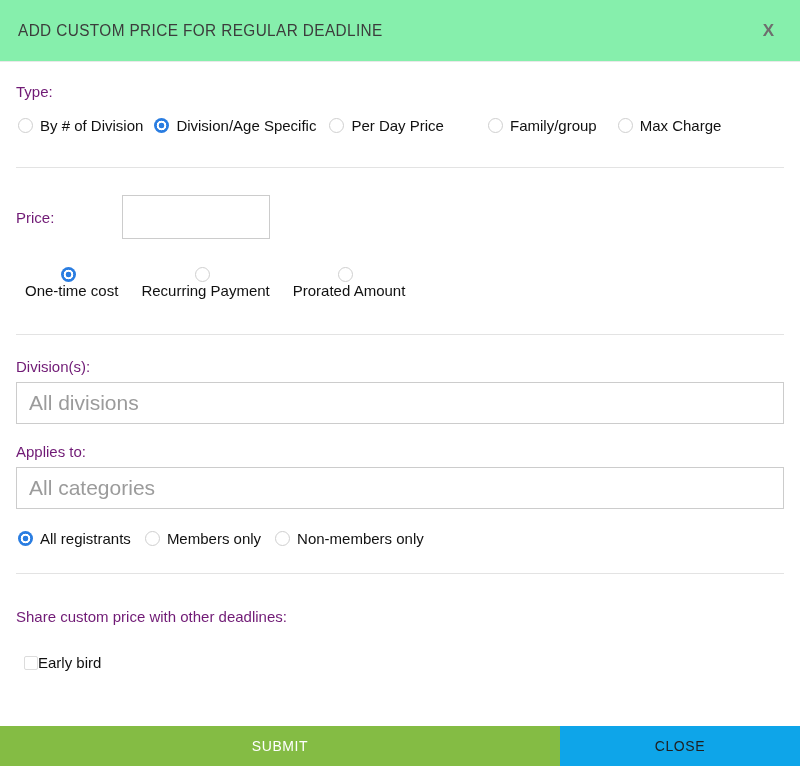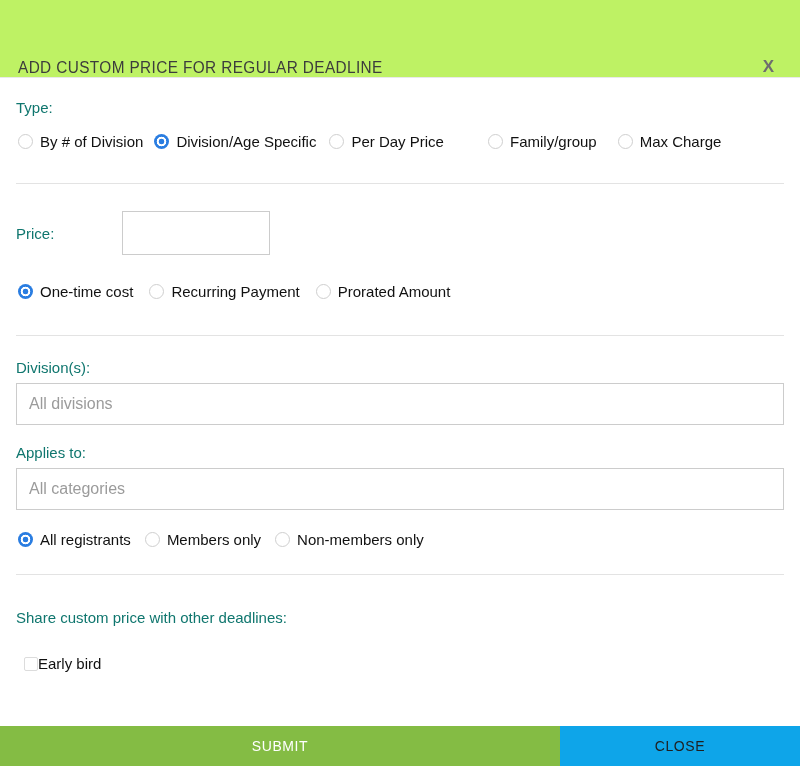--- a/index.html
+++ b/index.html
@@ -7,25 +7,25 @@
   body {
     font-family: "Liberation Sans", sans-serif;
     background: #ffffff;
     position: relative;
     overflow: hidden;
     color: #1e1e1e;
   }
 
   
   .modal-header {
-    height: 78px;
-    background: #bef264;
+    height: 62px;
+    background: #86efac;
     border-bottom: 1px solid #e9e9e9;
     display: flex;
-    align-items: flex-end;
+    align-items: center;
     justify-content: space-between;
     padding: 0 26px 0 18px;
   }
   .modal-title {
     font-size: 16px;
     letter-spacing: 0.4px;
     color: #3c3c3c;
     transform: scaleX(0.96);
     transform-origin: left center;
     white-space: nowrap;
@@ -38,21 +38,21 @@
     background: none;
     border: none;
     font-family: "Liberation Sans", sans-serif;
   }
 
   
   .modal-body { padding: 0 16px; }
 
   .field-label {
     font-size: 15px;
-    color: #0f766e;
+    color: #701a75;
     line-height: 19px;
   }
   .lbl-type { margin-top: 20px; }
 
   .divider { border-top: 1px solid #e3e3e3; height: 0; }
 
   
   .radio-row {
     display: flex;
     align-items: center;
@@ -85,21 +85,21 @@
     margin-left: 7px;
   }
 
   .type-row { margin-top: 16px; align-items: center; }
   .type-row .radio-item:nth-child(1) { margin-right: 11px; }
   .type-row .radio-item:nth-child(2) { margin-right: 13px; }
   .type-row .radio-item:nth-child(3) { margin-right: 44px; }
   .type-row .radio-item:nth-child(4) { margin-right: 21px; }
 
   .payment-row { margin-top: 28px; }
-  .payment-row .radio-item { margin-right: 16px; }
+  .payment-row .radio-item { margin-right: 16px; flex-direction: column; }
   .registrant-row { margin-top: 21px; }
   .registrant-row .radio-item { margin-right: 14px; }
 
   .div-1 { margin-top: 33px; }
   .div-2 { margin-top: 35px; }
   .div-3 { margin-top: 26px; }
 
   
   .price-row {
     margin-top: 27px;
@@ -118,21 +118,21 @@
 
   .lbl-divisions { margin-top: 22px; }
   .lbl-applies  { margin-top: 18px; }
   .full-input {
     display: block;
     width: 100%;
     height: 42px;
     margin-top: 6px;
     border: 1px solid #cccccc;
     background: #fff;
-    font-size: 16px;
+    font-size: 21px;
     padding: 0 12px;
     font-family: "Liberation Sans", sans-serif;
     color: #333;
   }
   .full-input::placeholder, .price-input::placeholder { color: #9b9b9b; opacity: 1; }
 
   .lbl-share { margin-top: 33px; }
 
   .checkbox-row {
     margin-top: 28px;

